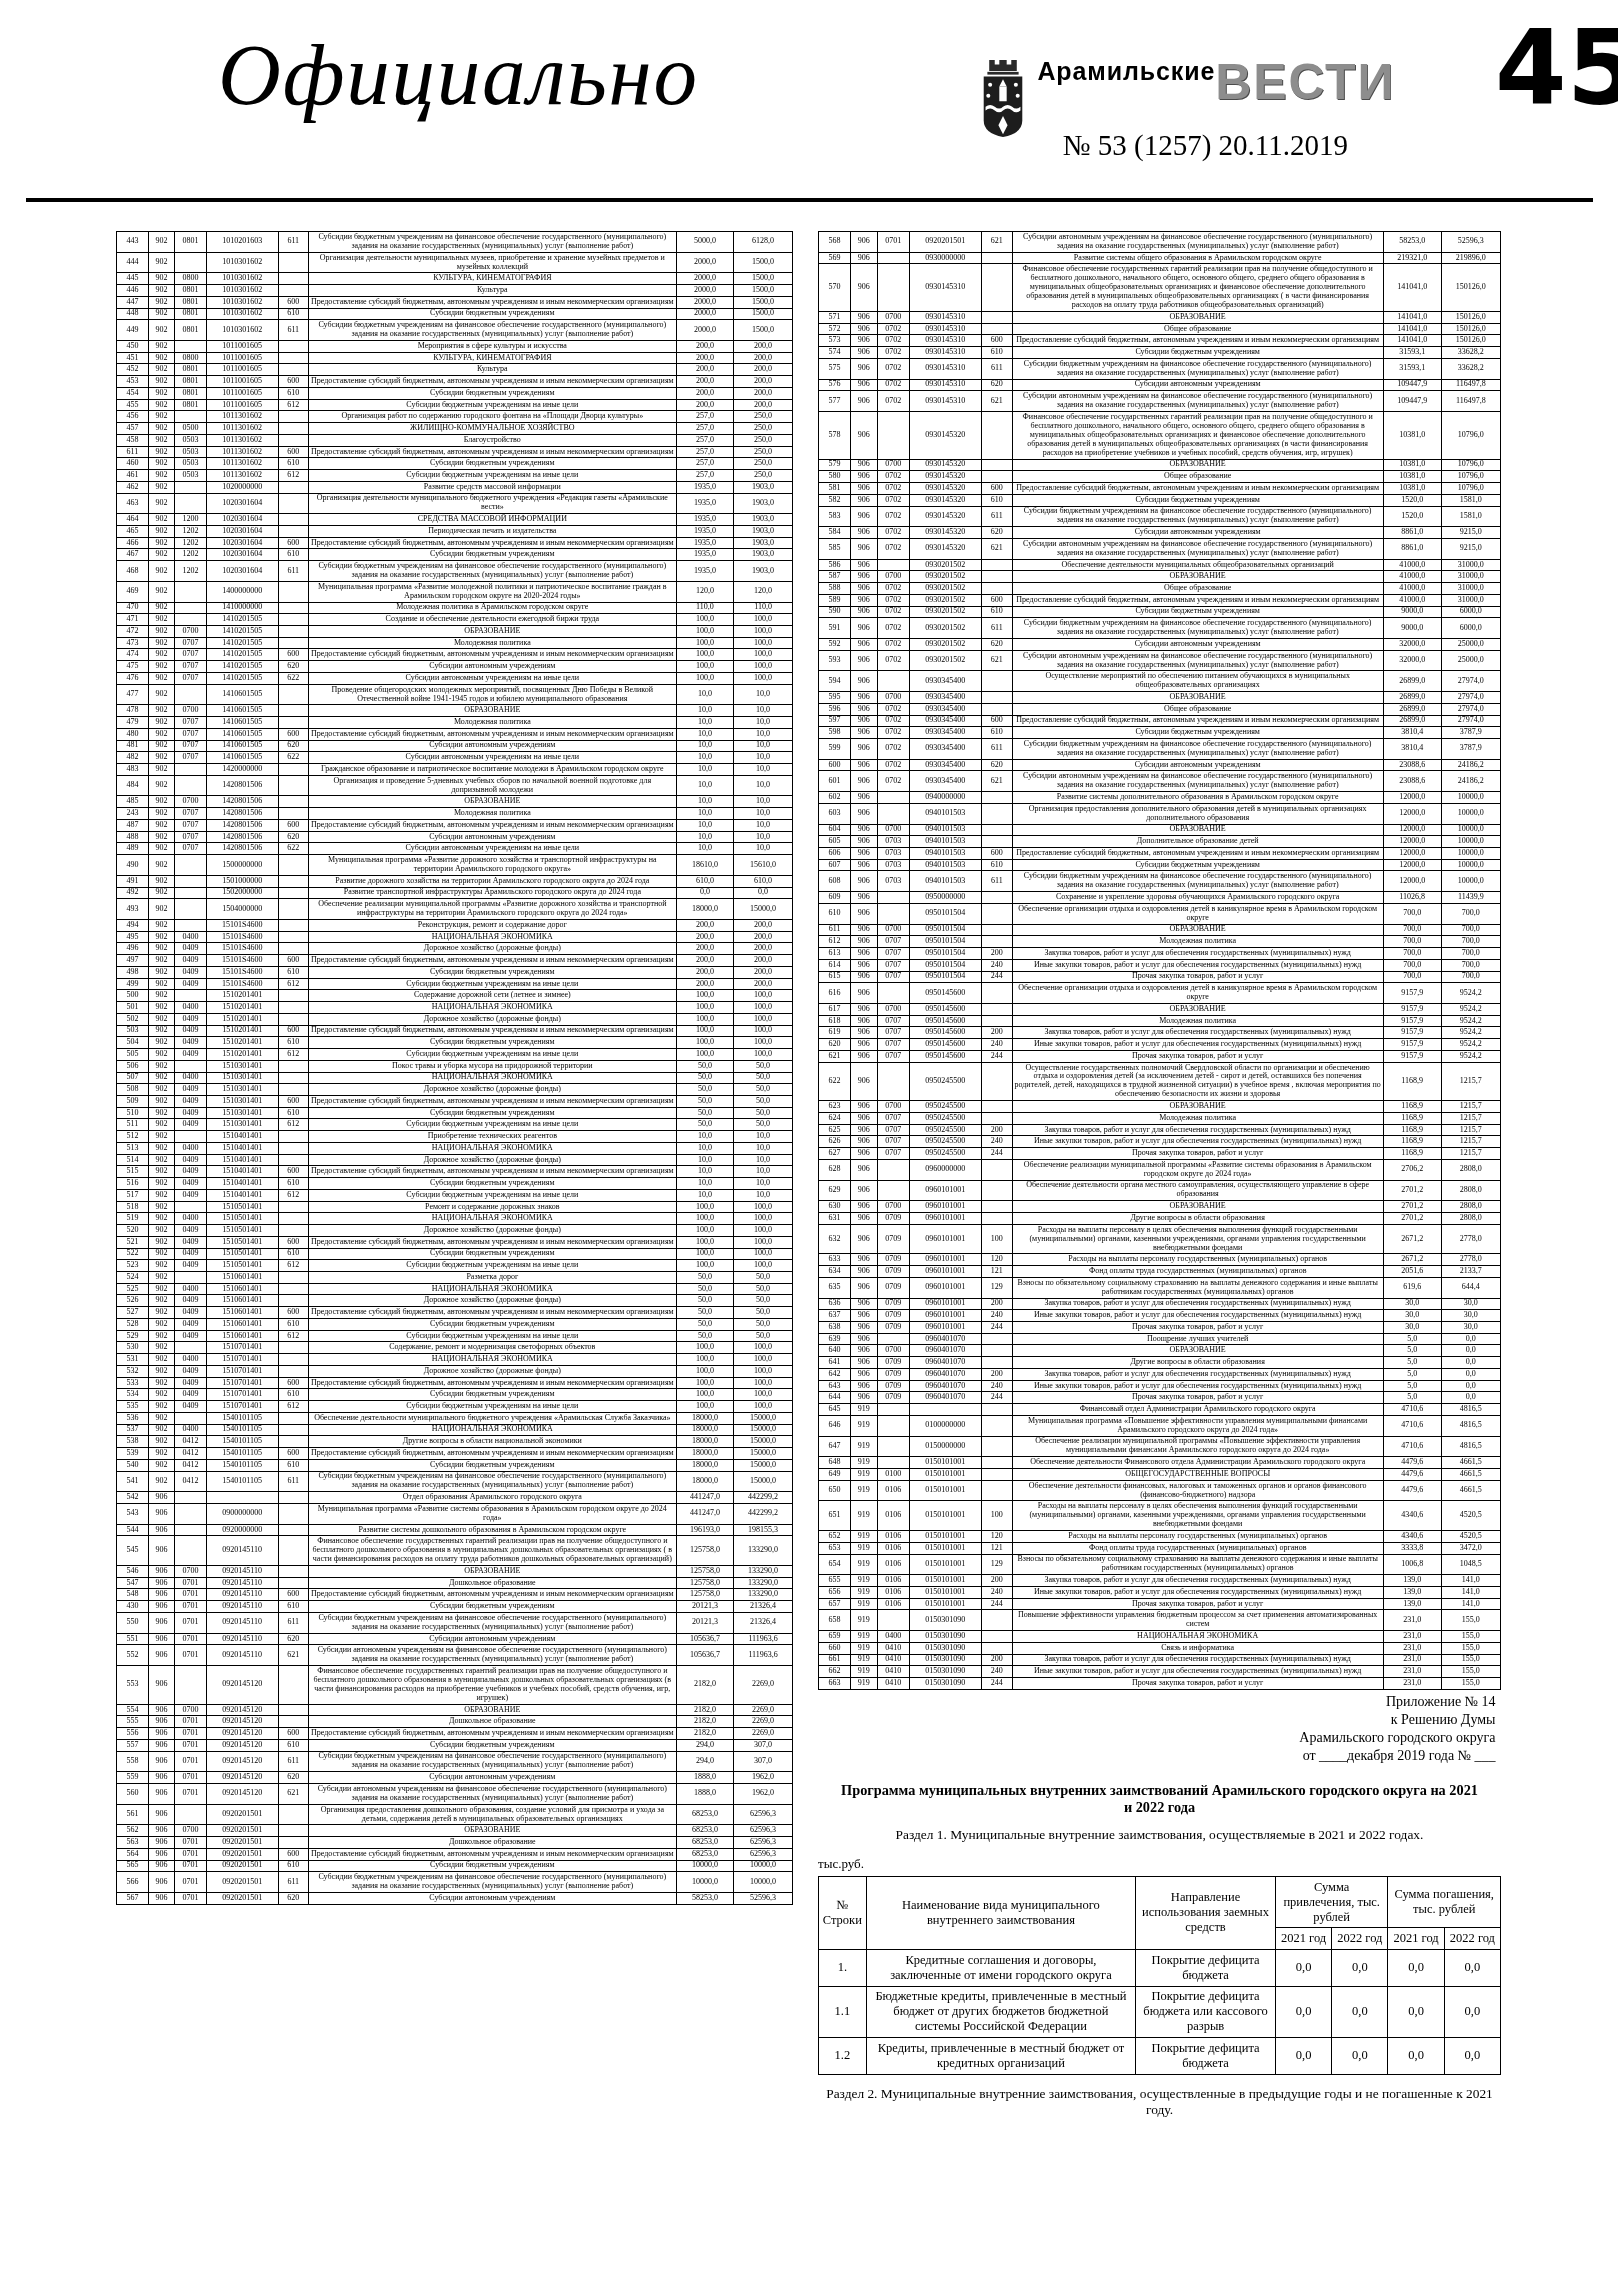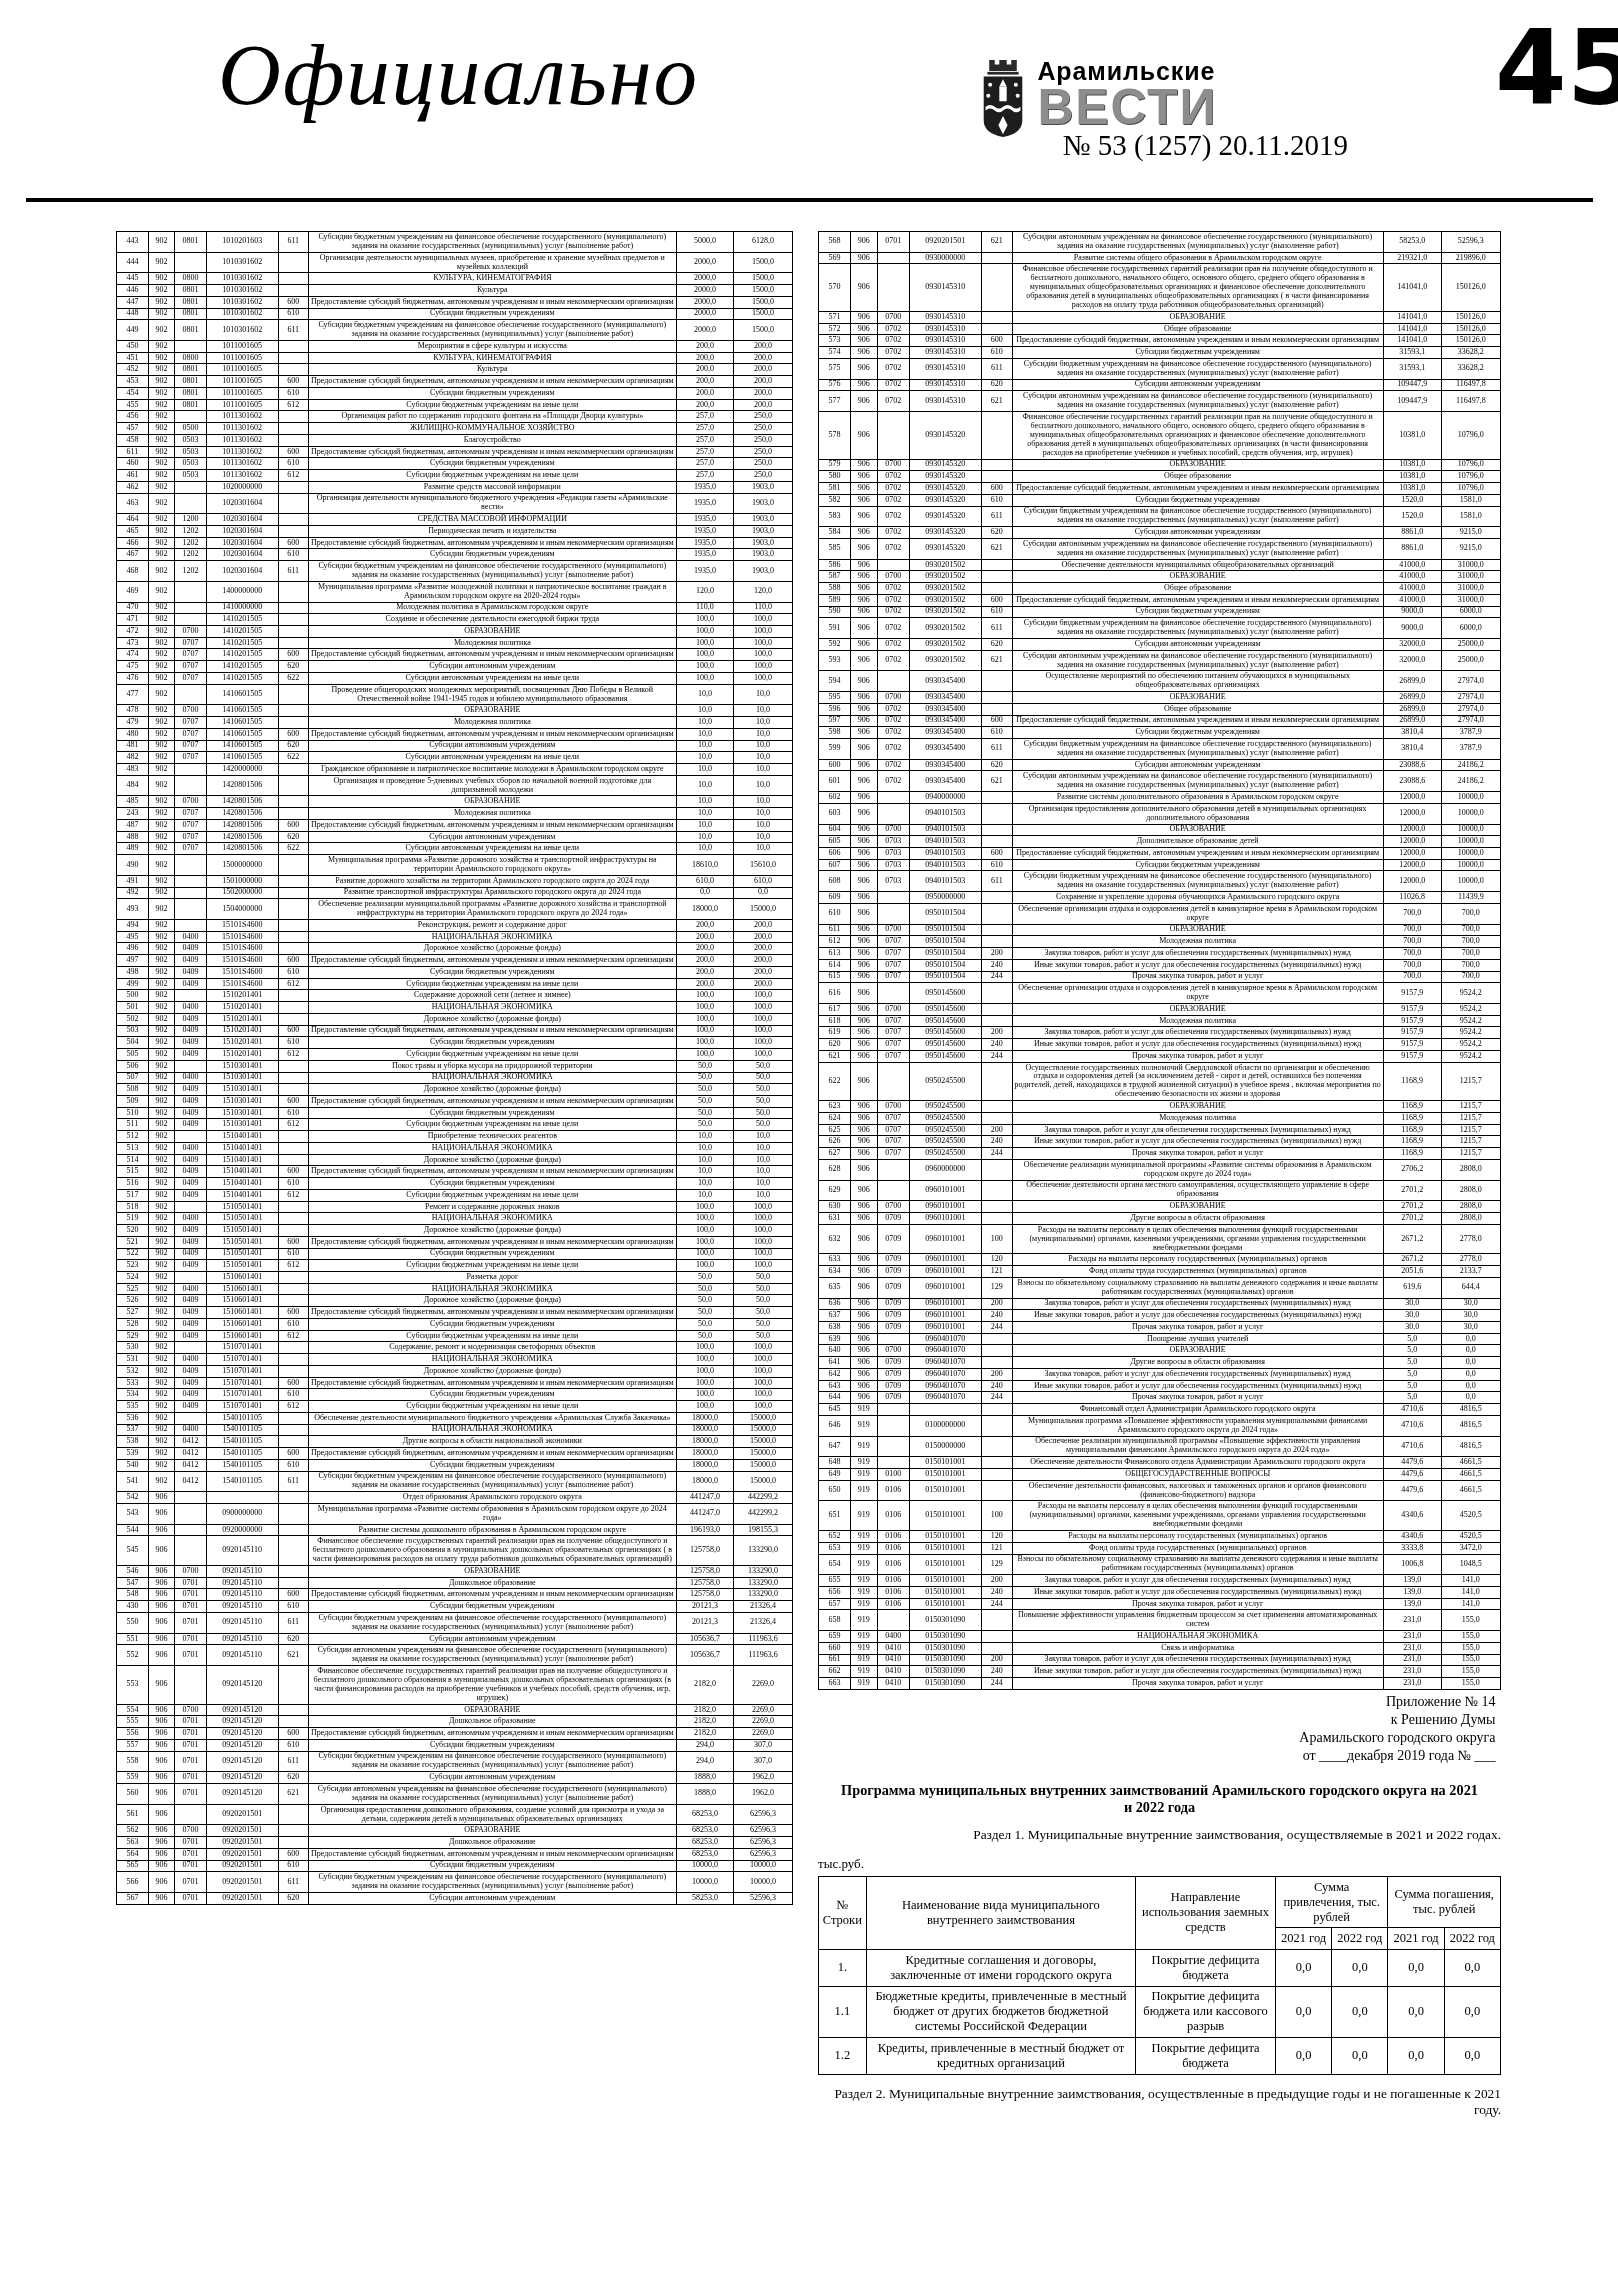--- a/index.html
+++ b/index.html
@@ -1,37 +1,37 @@
 <!DOCTYPE html>
 <html style="font-size:14.8px"><head>
 <meta charset="utf-8">
 <style>
   html,body{margin:0;padding:0;background:#e8e8e8}
   .page{position:relative;width:1619px;height:2290px;background:#fff;color:#000;
         font-family:"Liberation Serif","DejaVu Serif",serif;overflow:hidden;margin:0 auto}
   .masthead{position:absolute;left:218px;top:24px;font-size:87px;font-style:italic;
             font-family:"Liberation Serif",serif;white-space:nowrap;letter-spacing:1.8px}
   .brand{position:absolute;left:976px;top:59px;display:flex;gap:7.4px;align-items:flex-start}
-  .brand-text{display:flex;flex-direction:column;line-height:1}
+  .brand-text{display:flex;flex-direction:row;line-height:1}
   .brand-top{font-family:"Liberation Sans",sans-serif;font-weight:bold;font-size:25px;letter-spacing:0.9px}
   .brand-bottom{font-family:"Liberation Sans",sans-serif;font-weight:bold;font-size:50px;
                 color:#8d8d8d;letter-spacing:1.8px;line-height:.95;text-shadow:0.9px 0.9px 0 #4a4a4a}
   .pageno{position:absolute;left:1495px;top:16.6px;font-size:103px;font-weight:bold;
           font-family:"DejaVu Sans",sans-serif;line-height:1}
   .issue{position:absolute;left:960px;top:129px;width:388px;text-align:right;font-size:29px}
   .rule{position:absolute;left:26px;right:26px;top:198px;height:3.7px;background:#000}
   .colL{position:absolute;left:116px;top:231px;width:677px}
   .colR{position:absolute;left:818px;top:231px;width:683px}
   table.budget{width:100%;border-collapse:collapse;table-layout:fixed}
   table.budget td{border:1.5px solid #000;padding:0.9px 1.8px;font-size:8px;line-height:1.12;
                   text-align:center;vertical-align:middle;word-wrap:break-word}
   .appendix{margin-top:3px}
   .apx-ref{text-align:right;font-size:14px;line-height:1.3;padding-right:5.5px}
   .apx-title{text-align:center;font-weight:bold;font-size:14.3px;margin:16.6px 22px 3.7px}
-  .apx-sec{font-size:13.4px;margin:11px 0 1.8px;text-align:right}
+  .apx-sec{font-size:13.4px;margin:11px 0 1.8px;text-align:center}
   .apx-units{font-size:13px;margin:13px 0 3.7px}
   table.borrow{width:100%;border-collapse:collapse;table-layout:fixed}
   table.borrow th,table.borrow td{border:1.5px solid #000;padding:2.8px 3.7px;font-size:12.5px;
        font-weight:normal;text-align:center;vertical-align:middle;line-height:1.2;word-wrap:break-word}
   .emblem{width:54px;height:79px;flex:0 0 auto}
 </style>
 </head>
 <body>
 
 <div class="page">

